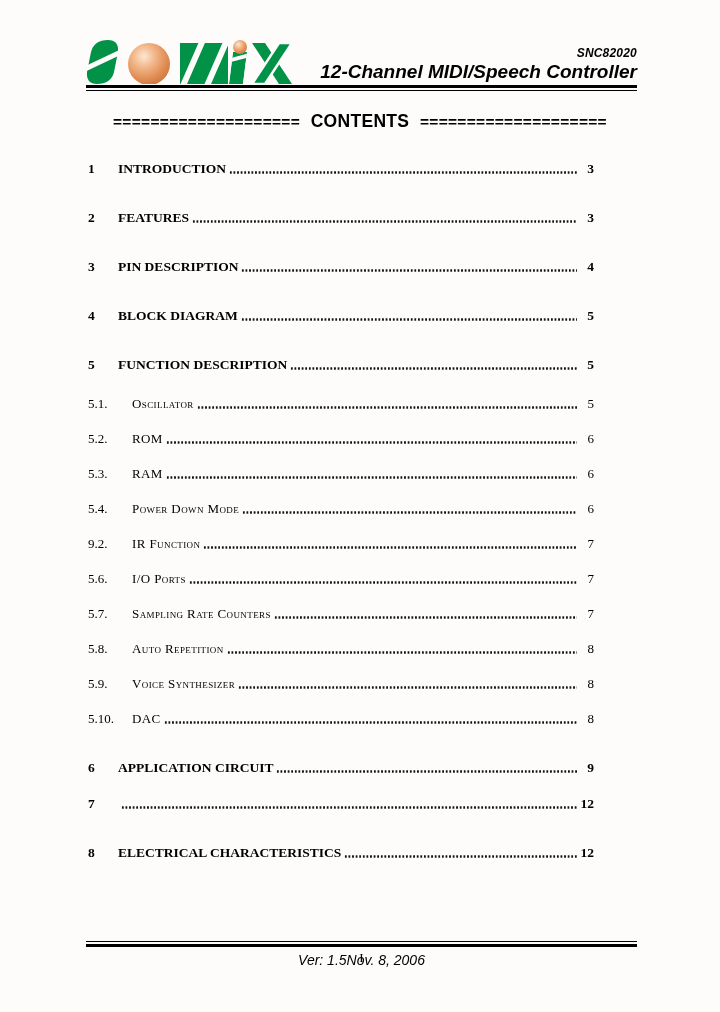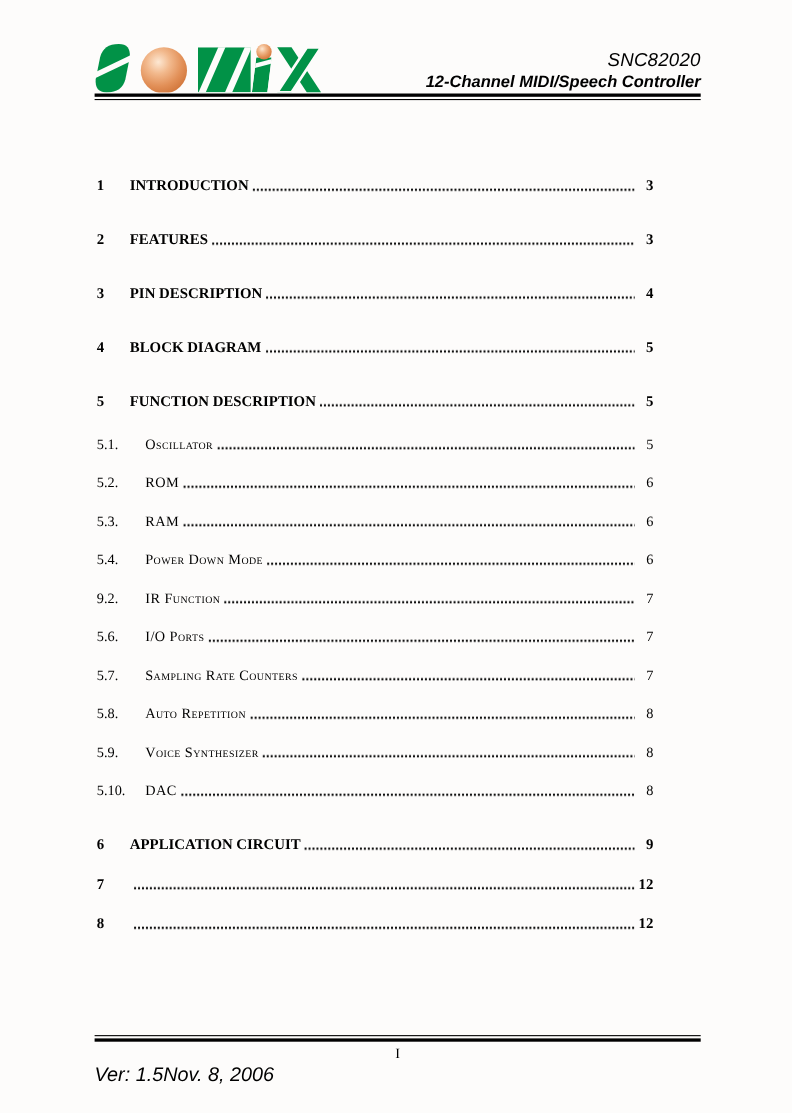--- a/index.html
+++ b/index.html
@@ -14,22 +14,22 @@
   .page { position: absolute; inset: 0; }
 
   
   .header {
     position: absolute; left: 86px; top: 40px; width: 551px;
     display: flex; justify-content: space-between; align-items: flex-end;
   }
   .logo { width: 206px; height: 44px; }
   .sr-only { position: absolute; width: 1px; height: 1px; overflow: hidden; clip: rect(0 0 0 0); white-space: nowrap; }
   .header-titles { text-align: right; line-height: 1.1; padding-bottom: 1px; }
-  .product-name { font-size: 17px; font-weight: normal; font-style: italic; letter-spacing: 0.2px; }
-  .product-subtitle { font-size: 15px; font-weight: bold; font-style: italic; margin-top: 2px; }
+  .product-name { font-size: 12px; font-weight: bold; font-style: italic; letter-spacing: 0.2px; }
+  .product-subtitle { font-size: 19px; font-weight: bold; font-style: italic; margin-top: 2px; }
 
   .rule-header { position: absolute; left: 86px; top: 85px; width: 551px; }
   .rule-header .thick { height: 3px; background: #000; }
   .rule-header .thin  { height: 1px; background: #000; margin-top: 2px; }
 
   
   .contents-heading {
     position: absolute; left: 0; top: 111px; width: 720px;
     text-align: center; white-space: nowrap;
     font-weight: bold; font-size: 15.5px; letter-spacing: 0.3px;
@@ -60,23 +60,23 @@
     background-repeat: repeat-x;
     background-position: 0 100%;
   }
   .toc-row .pg { flex: 0 0 auto; min-width: 14px; text-align: right; }
 
   
   .footer { position: absolute; left: 86px; top: 941px; width: 551px; }
   .rule-footer .thin  { height: 1px; background: #000; }
   .rule-footer .thick { height: 3px; background: #000; margin-top: 2px; }
   .footer-row {
-    margin-top: 20px;
-    display: flex; justify-content: flex-start;
-    font-size: 18px; font-style: italic;
+    margin-top: 5px;
+    display: flex; justify-content: center;
+    font-size: 14px; font-style: italic;
   }
   .footer-pagenum {
     position: absolute; left: 0; right: 0; top: 9px;
     text-align: center;
     font-family: "Liberation Serif", serif;
     font-size: 13px; font-style: normal;
   }
 </style>
 </head>
 <body>
@@ -132,20 +132,25 @@
     <div class="header-titles">
       <div class="product-name">SNC82020</div>
       <div class="product-subtitle">12-Channel MIDI/Speech Controller</div>
     </div>
   </div>
   <div class="rule-header">
     <div class="thick"></div>
       <div class="thin"></div>
   </div>
 
+  <div class="contents-heading">
+    <span class="eq">====================</span>
+    <span class="ct">CONTENTS</span>
+    <span class="eq">====================</span>
+  </div>
 
   <div class="toc">
 
     <div class="toc-row l1 first-main">
       <span class="num">1</span>
       <span class="title">INTRODUCTION</span>
       <span class="leader"></span>
       <span class="pg">3</span>
     </div>
 
@@ -255,20 +260,21 @@
     </div>
 
     <div class="toc-row l1">
       <span class="num">7</span>
       <span class="leader"></span>
       <span class="pg">12</span>
     </div>
 
     <div class="toc-row l1">
       <span class="num">8</span>
+      <span class="title">ELECTRICAL CHARACTERISTICS</span>
       <span class="leader"></span>
       <span class="pg">12</span>
     </div>
 
   </div>
 
   <div class="footer">
     <div class="rule-footer">
       <div class="thin"></div>
         <div class="thick"></div>

